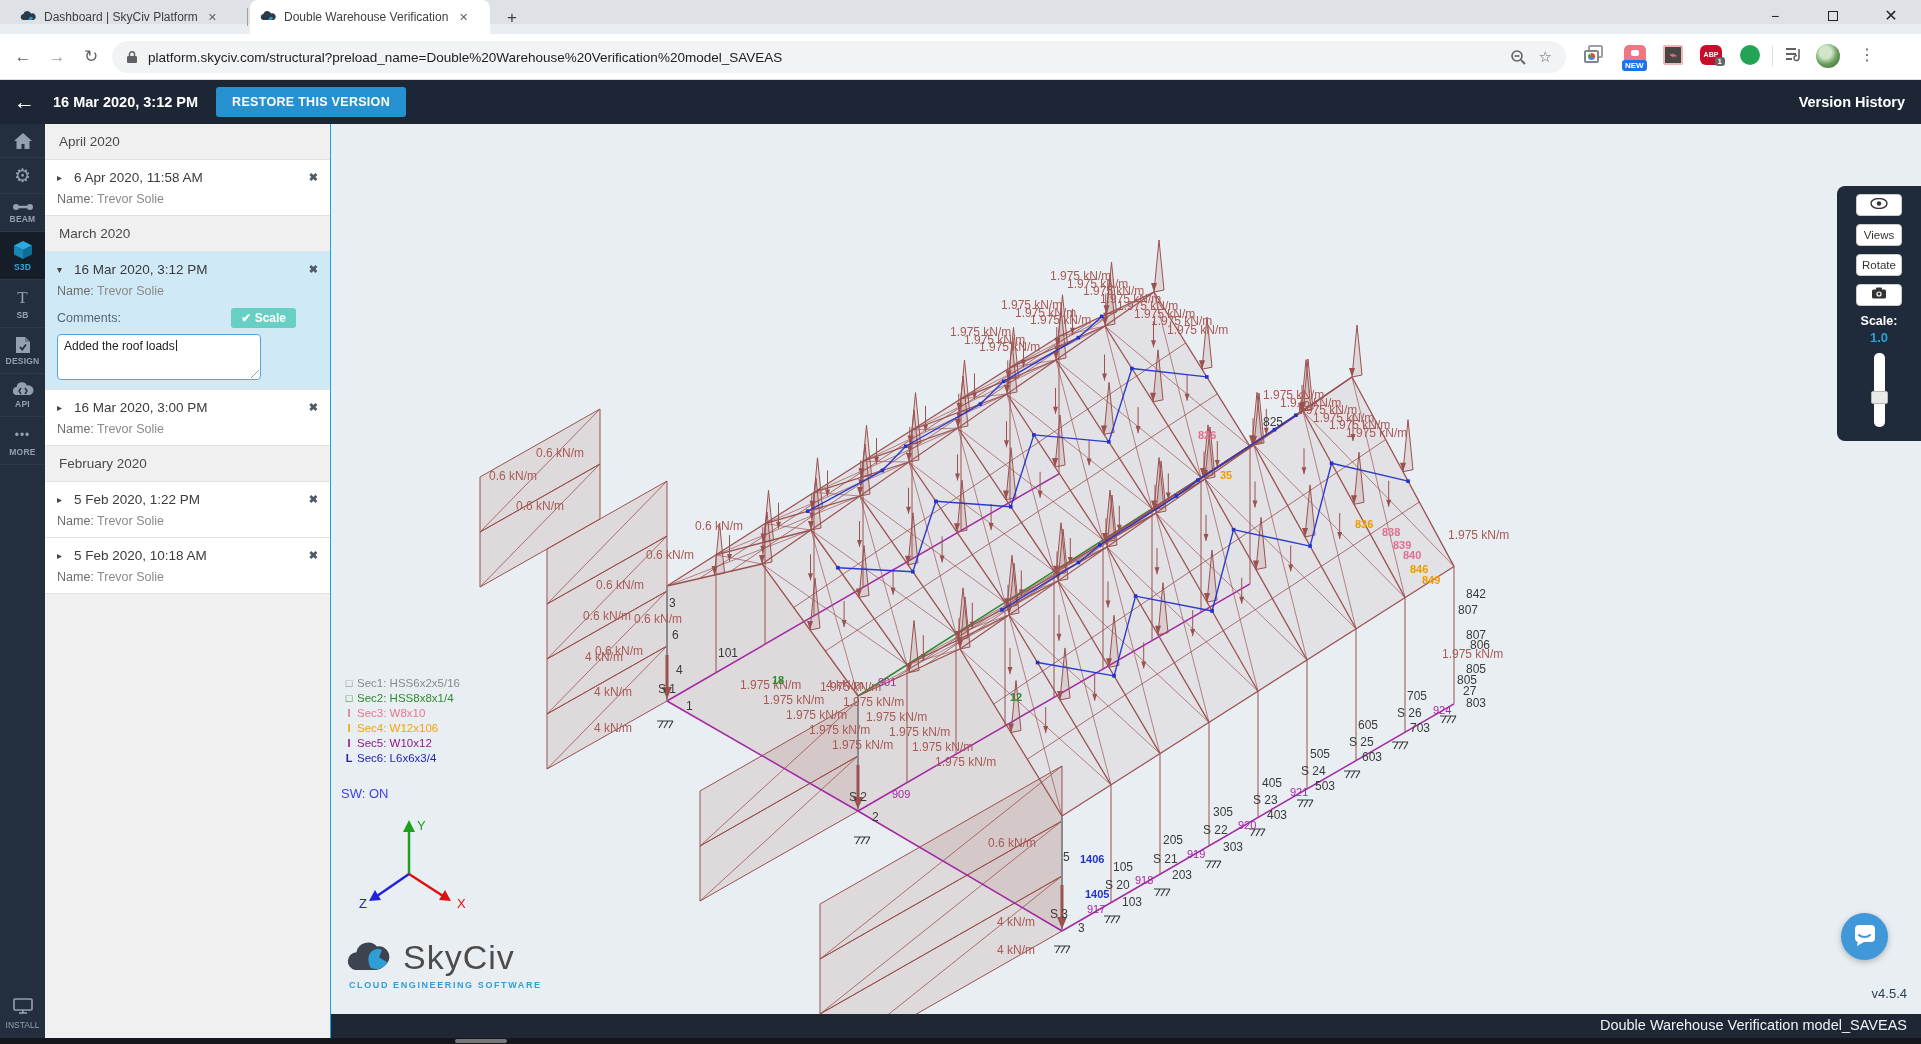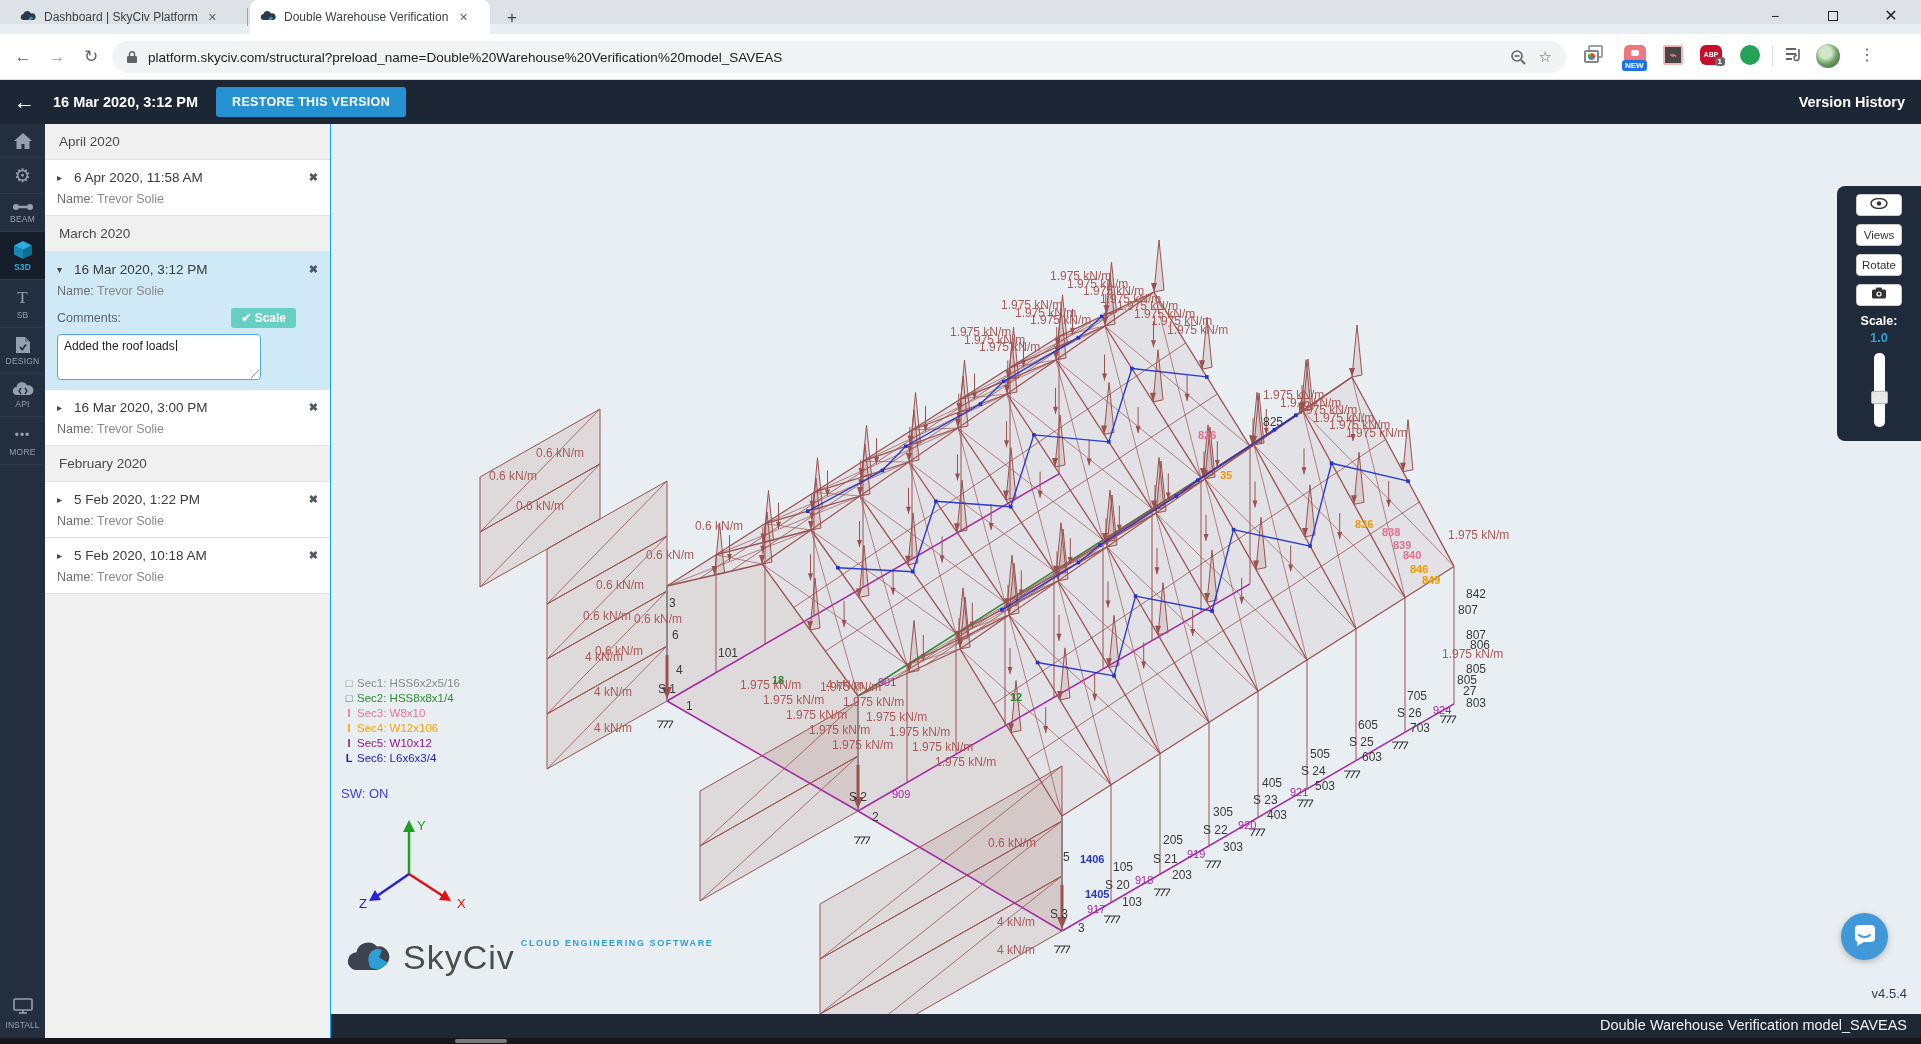--- a/index.html
+++ b/index.html
@@ -30,21 +30,21 @@
   #appbar { position:absolute; top:80px; left:0; width:1921px; height:44px; background:#1d2634; display:flex; align-items:center; }
   #appbar .back { color:#fff; font-size:21px; margin:0 18px 0 14px; }
   #appbar .ts { color:#fff; font-size:14.5px; font-weight:bold; }
   #restore-btn { margin-left:18px; background:#2591d0; color:#fff; border:none; font-size:12.5px; font-weight:bold; letter-spacing:.3px; padding:8px 16px; border-radius:3px; font-family:"Liberation Sans",sans-serif; }
   #vh-title { margin-left:auto; margin-right:16px; color:#fff; font-size:14.5px; font-weight:bold; }
 
   
   #shell { position:absolute; top:124px; left:0; width:1921px; height:914px; display:flex; }
   #iconbar { width:45px; background:#232f3e; position:relative; flex:0 0 45px; }
   .sb-item { width:45px; padding:8px 0 7px 0; text-align:center; color:#94a0ad; border-bottom:1px solid #2c3947; }
-  .sb-item .lb { font-size:8.5px; margin-top:2px; letter-spacing:.2px; }
+  .sb-item .lb { font-size:8.5px; margin-top:2px; letter-spacing:.2px;font-weight:bold; }
   .sb-item.active { background:#151d28; color:#29abe2; }
   .sb-item svg { display:block; margin:0 auto; }
   .sb-glyph { font-size:19px; line-height:20px; }
   #sb-install { position:absolute; bottom:8px; width:45px; text-align:center; color:#94a0ad; }
   #sb-install .lb { font-size:8.5px; margin-top:2px; }
 
   
   #vpanel { width:286px; flex:0 0 286px; background:#f0f0f0; border-right:1px solid #0ea5e9; overflow:hidden; }
   .vh-month { padding:10px 14px; font-size:13.5px; color:#4a4a4a; background:#f0f0f0; border-bottom:1px solid #e2e2e2; }
   .vh-item { background:#fff; border-bottom:1px solid #e2e2e2; padding:10px 12px 9px 12px; position:relative; }
@@ -71,21 +71,21 @@
   .lbl-org  { fill:#f09a00; font-size:11px; font-weight:bold; }
   .lbl-pink { fill:#e07090; font-size:11px; font-weight:bold; }
   .lbl-grn  { fill:#2f8b2f; font-size:11px; font-weight:bold; }
   .lbl-blue { fill:#2233cc; font-size:11px; font-weight:bold; }
 
   #legend { position:absolute; left:10px; top:552px; font-size:11.5px; line-height:15px; }
   .lg-row { display:flex; align-items:center; }
   .lg-g { width:16px; text-align:center; font-weight:bold; font-size:11px; }
   #sw-label { position:absolute; left:10px; top:662px; font-size:13px; color:#4040e0; }
   #triad { position:absolute; left:20px; top:692px; }
-  #sclogo { position:absolute; left:12px; top:812px; display:flex; flex-direction:row; }
+  #sclogo { position:absolute; left:12px; top:812px; display:flex; flex-direction:column; }
   #sclogo .row { display:flex; align-items:center; }
   #sclogo .word { font-size:34px; color:#4c4c4c; letter-spacing:1px; margin-left:2px; font-weight:normal; }
   #sclogo .sub { font-size:9px; font-weight:bold; color:#2e9fd6; letter-spacing:1.6px; margin-top:2px; margin-left:6px; }
 
   #rightctl { position:absolute; right:0; top:62px; width:84px; background:#1f2b3a; border-radius:8px 0 0 8px; padding:8px 0 14px 0; }
   .rc-btn { display:block; width:46px; margin:0 auto 8px auto; height:22px; background:#fff; border:1px solid #ccc; border-radius:4px; font-size:11.5px; color:#333; text-align:center; line-height:20px; font-family:"Liberation Sans",sans-serif; }
   .rc-lab { color:#fff; font-size:12.5px; font-weight:bold; text-align:center; margin-top:4px; }
   .rc-val { color:#2d9fd8; font-size:13px; font-weight:bold; text-align:center; margin:2px 0 8px 0; }
   #slider { width:11px; height:74px; background:#fff; border-radius:5px; margin:0 auto; position:relative; }
   #slider .handle { position:absolute; left:-3px; top:38px; width:17px; height:13px; background:#e9e9e9; border:1px solid #b5b5b5; border-radius:2px; }

